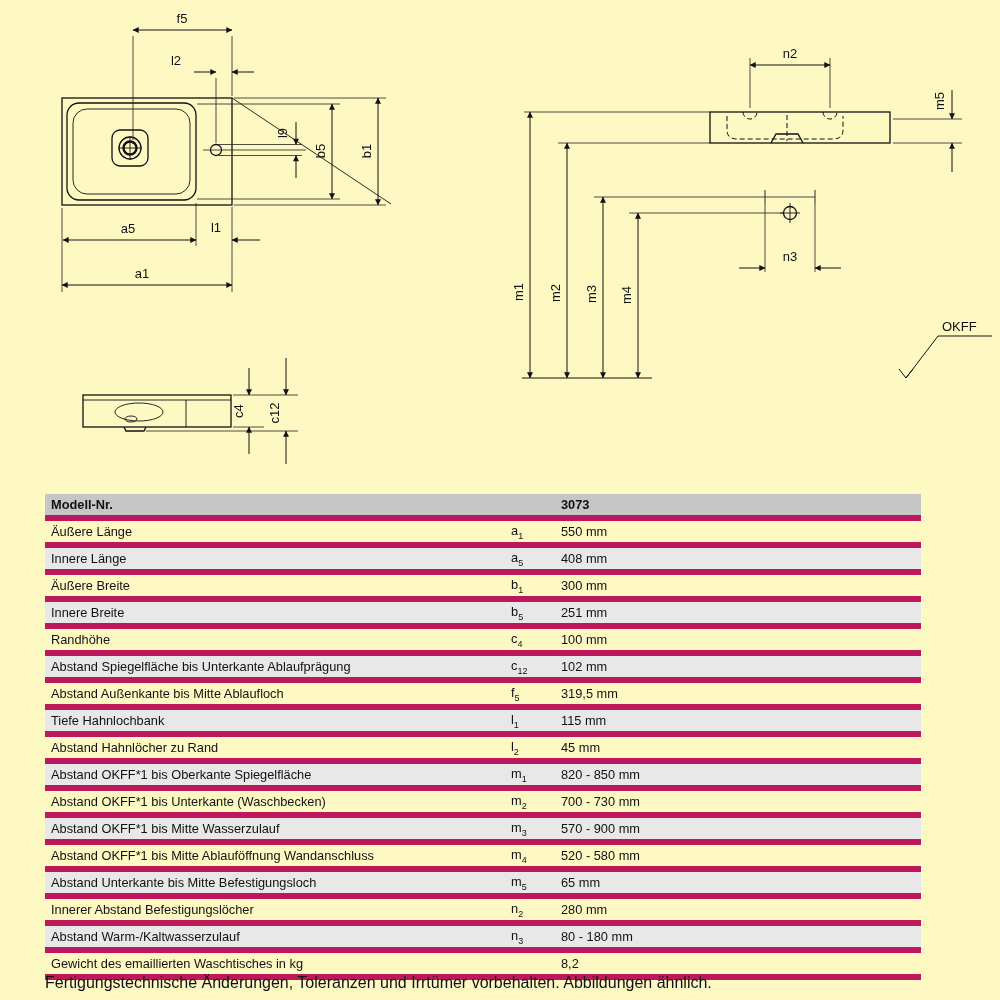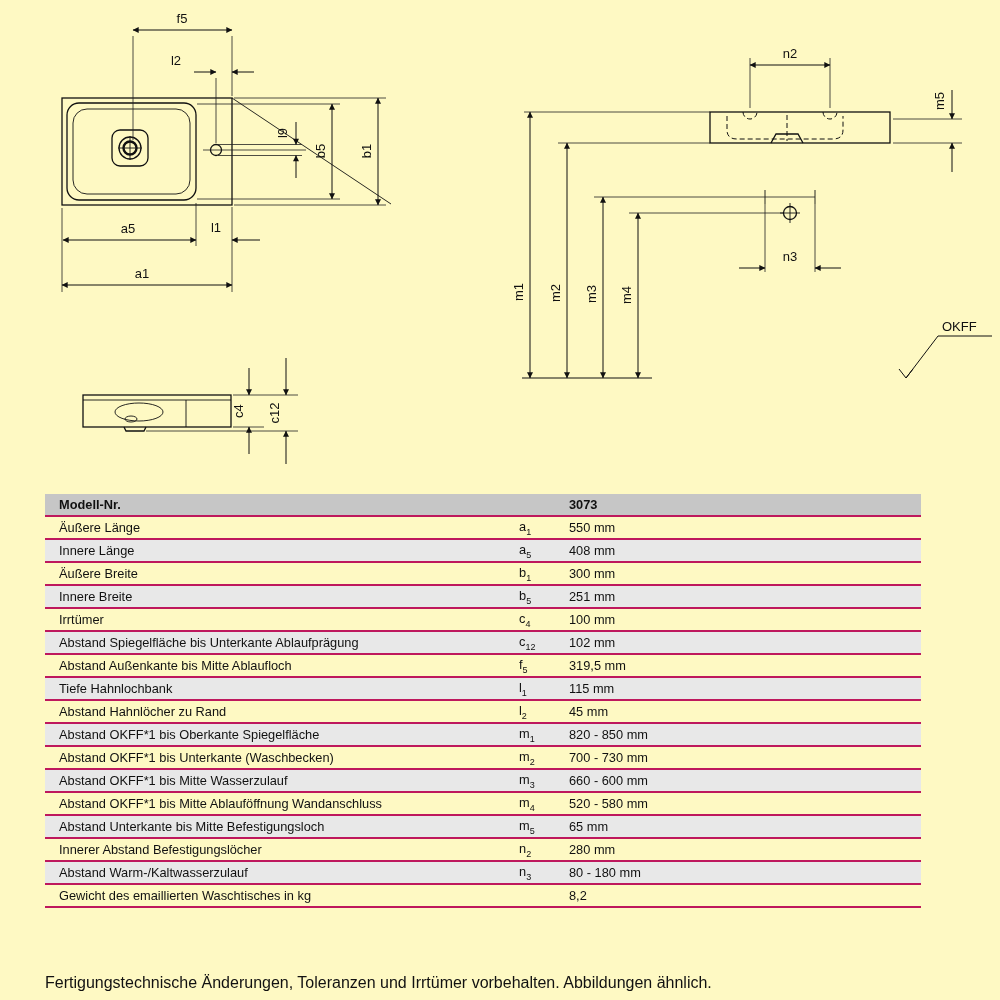--- a/index.html
+++ b/index.html
@@ -8,21 +8,21 @@
   svg.drawings{position:absolute;left:0;top:0;}
   svg text{font-family:"Liberation Sans",sans-serif;font-size:13px;fill:#111;}
   .ln{stroke:#111;stroke-width:1.3;fill:none;}
   .th{stroke:#111;stroke-width:.9;fill:none;}
   .ext{stroke:#222;stroke-width:.8;fill:none;}
   .dim{stroke:#111;stroke-width:1;fill:none;}
   .dash{stroke:#111;stroke-width:1;fill:none;stroke-dasharray:5 3;}
 
   .spec{position:absolute;left:45px;top:494px;width:876px;}
   table{width:100%;border-collapse:collapse;font-size:12.8px;table-layout:fixed;}
-  td{height:21px;padding:0 14px;vertical-align:middle;border-bottom:2px solid #be185d;overflow:hidden;white-space:nowrap;}
+  td{height:21px;padding:0 6px;vertical-align:middle;border-bottom:6px solid #be185d;overflow:hidden;white-space:nowrap;}
   col.c-label{width:460px;} col.c-sym{width:50px;} col.c-val{width:auto;}
   tr.hdr td{background:#c6c6c6;font-weight:bold;}
   tbody tr:nth-child(even) td{background:#e8e8e8;}
   td.val{text-align:left;}
   td.sym sub{font-size:9px;}
   .footer{position:absolute;left:45px;top:974px;font-size:16px;}
 </style>
 </head>
 <body>
 
@@ -189,21 +189,21 @@
             <td>Äußere Breite</td>
             <td class="sym"><span>b</span><sub>1</sub></td>
             <td class="val">300 mm</td>
           </tr>
           <tr>
             <td>Innere Breite</td>
             <td class="sym"><span>b</span><sub>5</sub></td>
             <td class="val">251 mm</td>
           </tr>
           <tr>
-            <td>Irrtümer</td>
+            <td>Randhöhe</td>
             <td class="sym"><span>c</span><sub>4</sub></td>
             <td class="val">100 mm</td>
           </tr>
           <tr>
             <td>Abstand Spiegelfläche bis Unterkante Ablaufprägung</td>
             <td class="sym"><span>c</span><sub>12</sub></td>
             <td class="val">102 mm</td>
           </tr>
           <tr>
             <td>Abstand Außenkante bis Mitte Ablaufloch</td>
@@ -226,21 +226,21 @@
             <td class="val">820 - 850 mm</td>
           </tr>
           <tr>
             <td>Abstand OKFF*1 bis Unterkante (Waschbecken)</td>
             <td class="sym"><span>m</span><sub>2</sub></td>
             <td class="val">700 - 730 mm</td>
           </tr>
           <tr>
             <td>Abstand OKFF*1 bis Mitte Wasserzulauf</td>
             <td class="sym"><span>m</span><sub>3</sub></td>
-            <td class="val">660 - 600 mm</td>
+            <td class="val">570 - 900 mm</td>
           </tr>
           <tr>
             <td>Abstand OKFF*1 bis Mitte Ablauföffnung Wandanschluss</td>
             <td class="sym"><span>m</span><sub>4</sub></td>
             <td class="val">520 - 580 mm</td>
           </tr>
           <tr>
             <td>Abstand Unterkante bis Mitte Befestigungsloch</td>
             <td class="sym"><span>m</span><sub>5</sub></td>
             <td class="val">65 mm</td>

